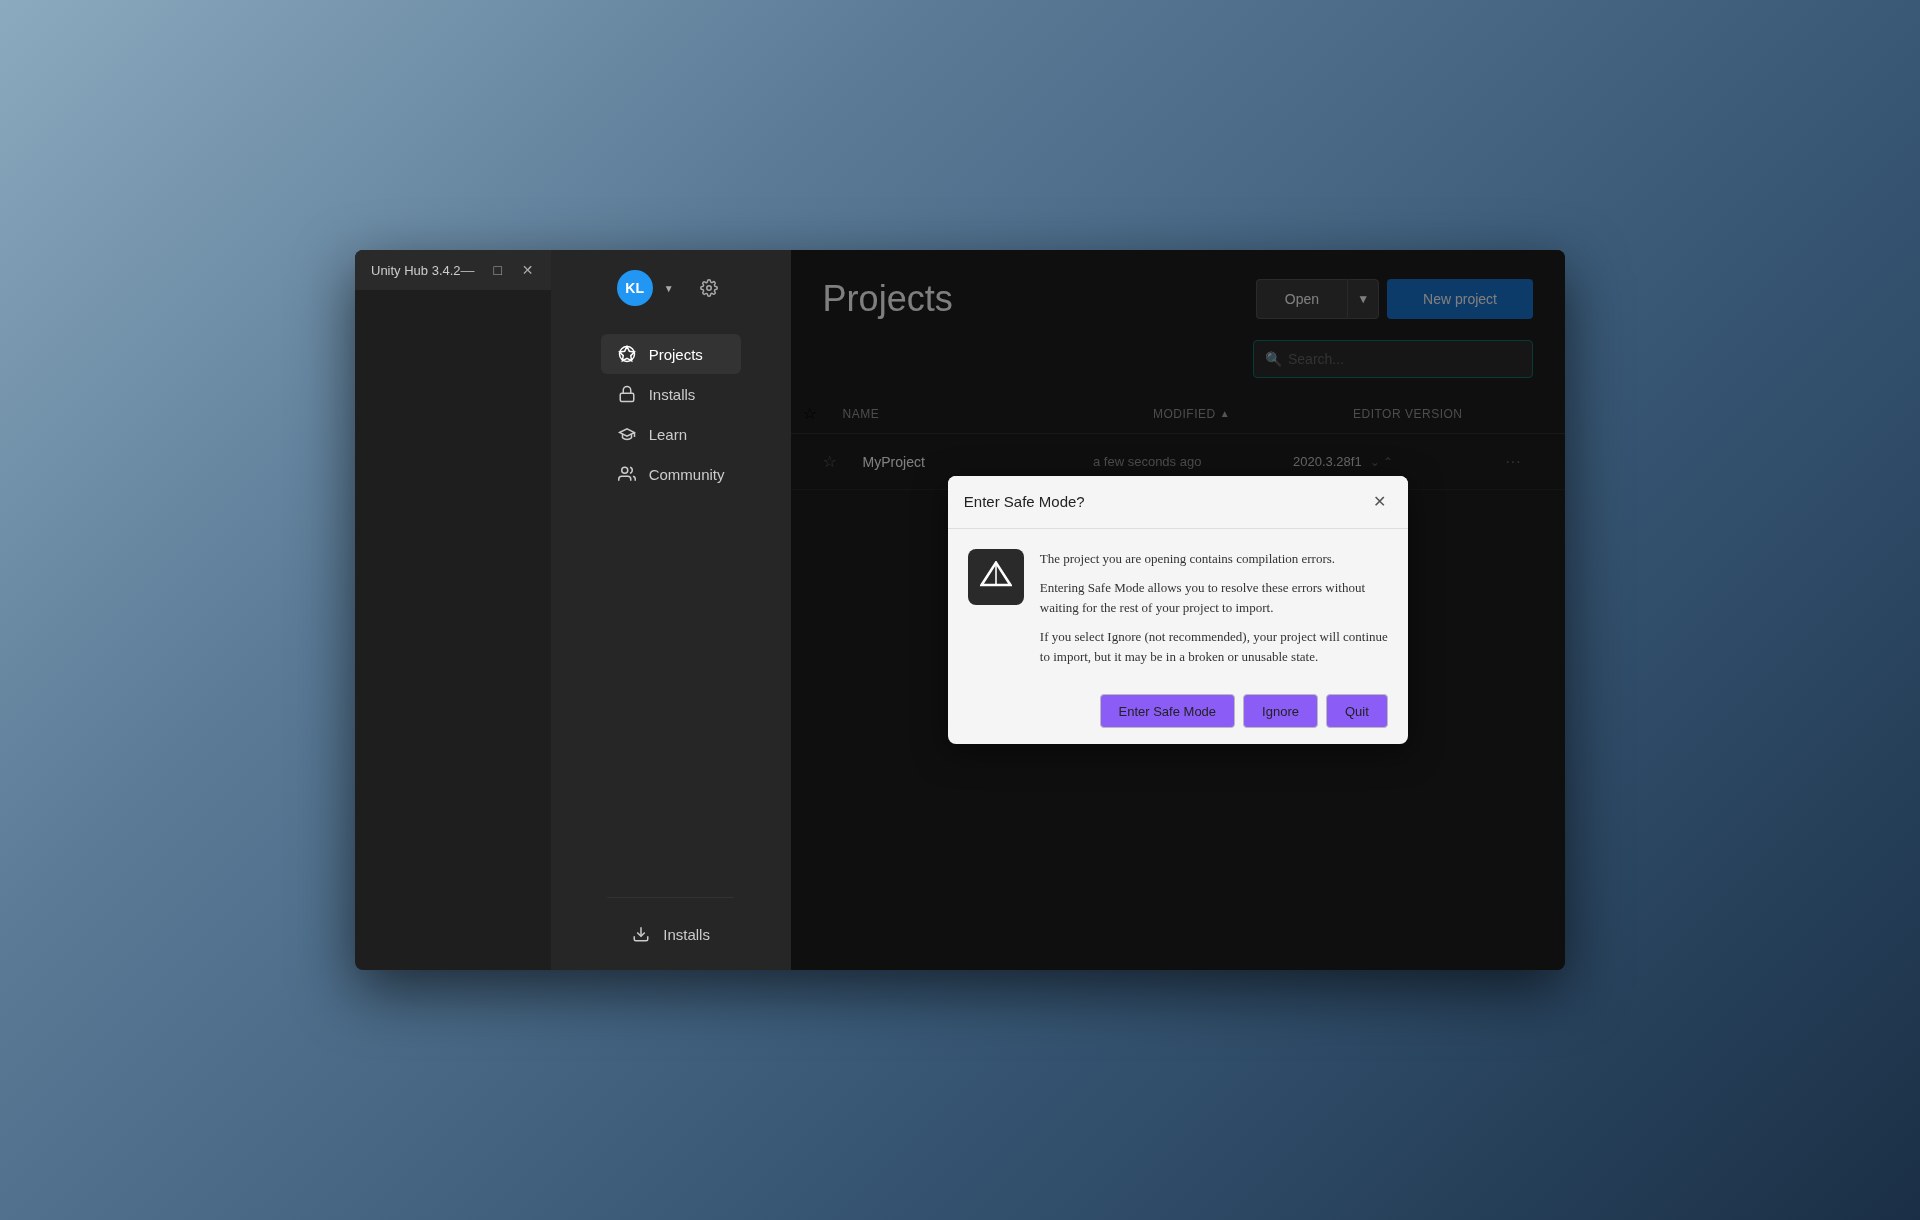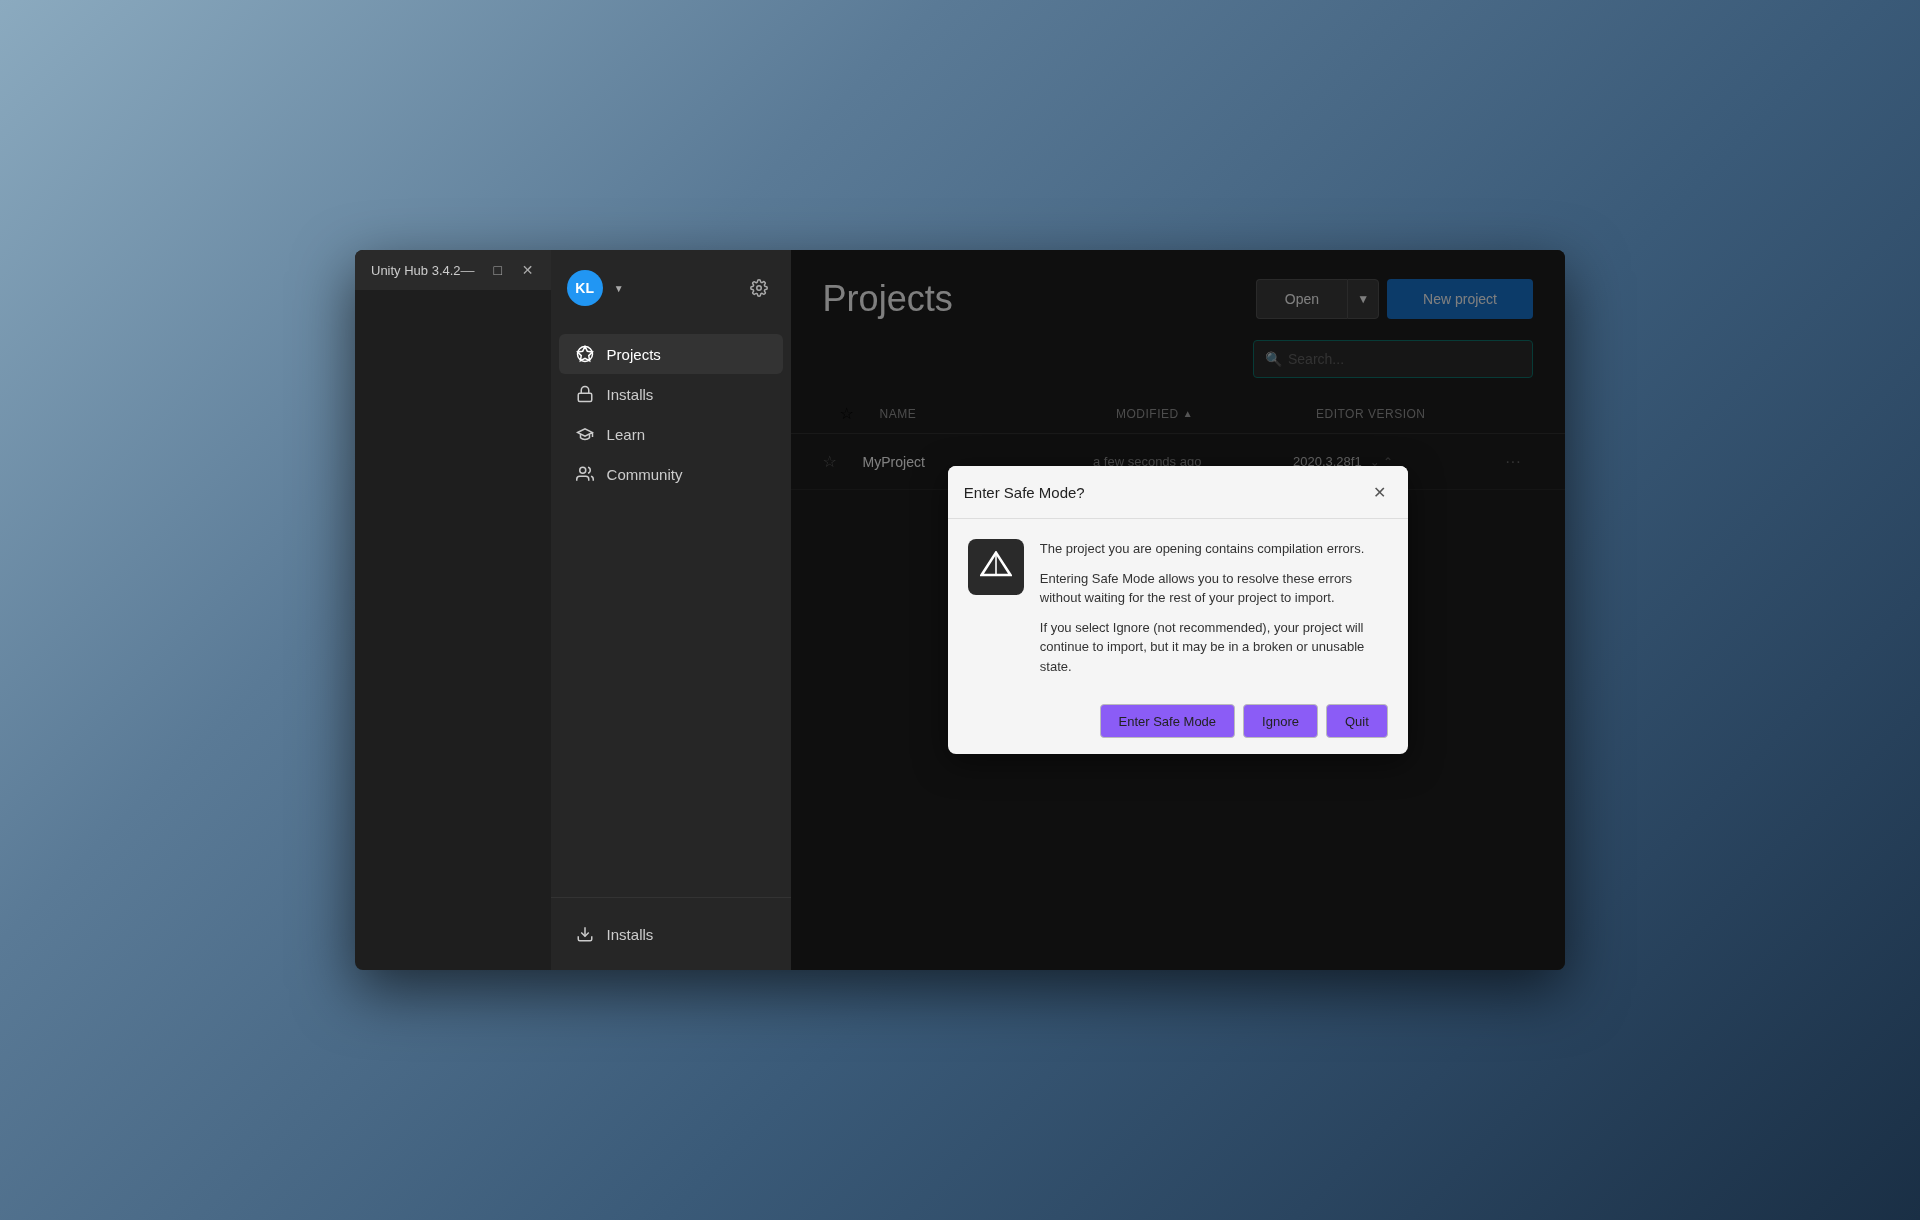--- a/index.html
+++ b/index.html
@@ -78,20 +78,21 @@
       overflow: hidden;
     }
 
     
     .sidebar {
       width: 240px;
       background: #262626;
       display: flex;
       flex-direction: column;
       flex-shrink: 0;
+      align-items: center;
     }
 
     .sidebar-header {
       padding: 20px 16px;
       display: flex;
       align-items: center;
       gap: 8px;
     }
 
     .avatar {
@@ -262,21 +263,21 @@
       padding: 0 12px 0 34px;
       color: #ccc;
       font-size: 14px;
       outline: none;
     }
     .search-input::placeholder { color: #666; }
 
     .table-header {
       display: flex;
       align-items: center;
-      padding: 0 49px;
+      padding: 0 12px;
       height: 40px;
       border-bottom: 1px solid #333;
       background: #1e1e1e;
       justify-content: flex-end;
     }
 
     .th-star { width: 40px; flex-shrink: 0; }
     .th-name { flex: 1; font-size: 12px; color: #999; text-transform: uppercase; letter-spacing: 0.5px; display: flex; align-items: center; gap: 4px; }
     .th-modified { width: 200px; font-size: 12px; color: #999; text-transform: uppercase; letter-spacing: 0.5px; display: flex; align-items: center; gap: 4px; }
     .th-editor { width: 200px; font-size: 12px; color: #999; text-transform: uppercase; letter-spacing: 0.5px; }
@@ -361,20 +362,21 @@
       flex-shrink: 0;
     }
 
     .unity-logo-icon {
       width: 32px;
       height: 32px;
     }
 
     .modal-content-text {
       flex: 1;
+      font-family: Liberation Serif, serif;
     }
 
     .modal-para {
       font-size: 13px;
       color: #333;
       line-height: 1.5;
       margin-bottom: 10px;
     }
     .modal-para:last-child { margin-bottom: 0; }
 

